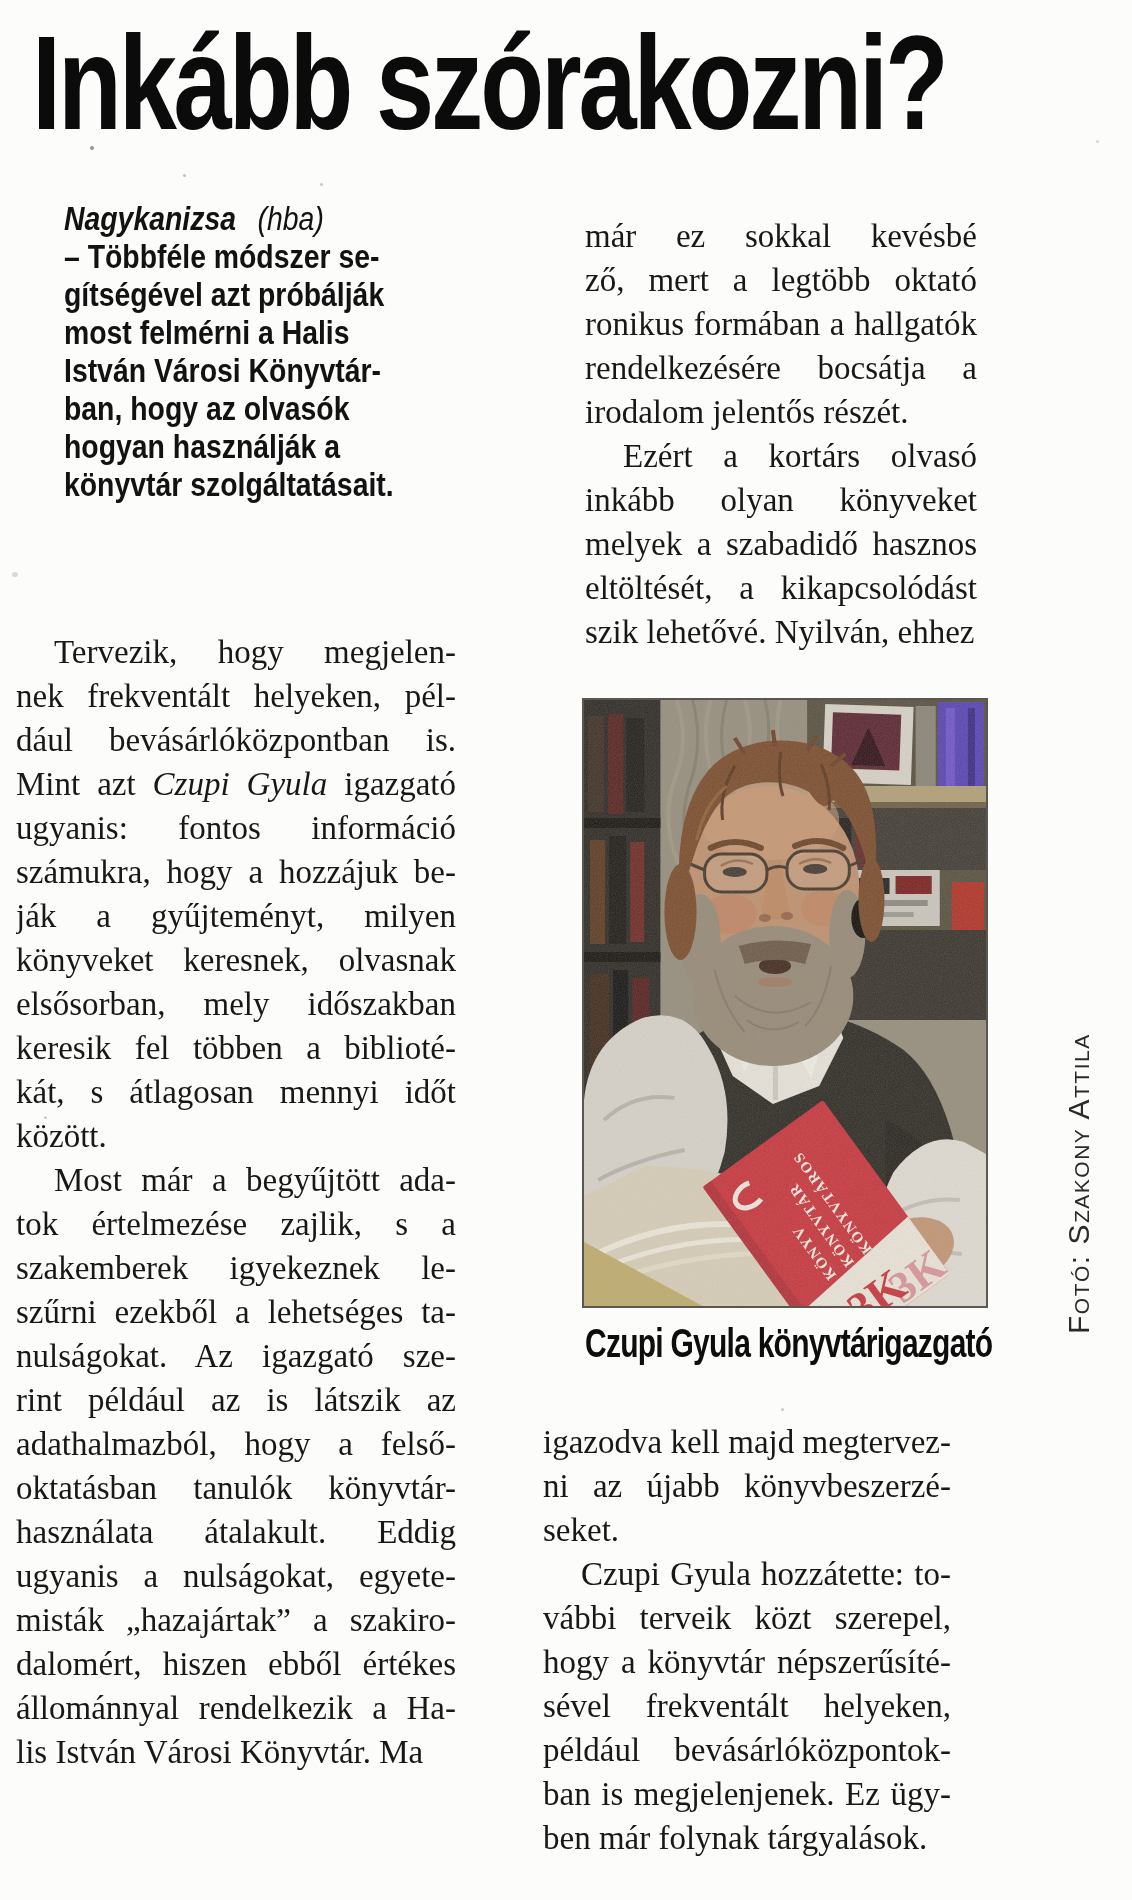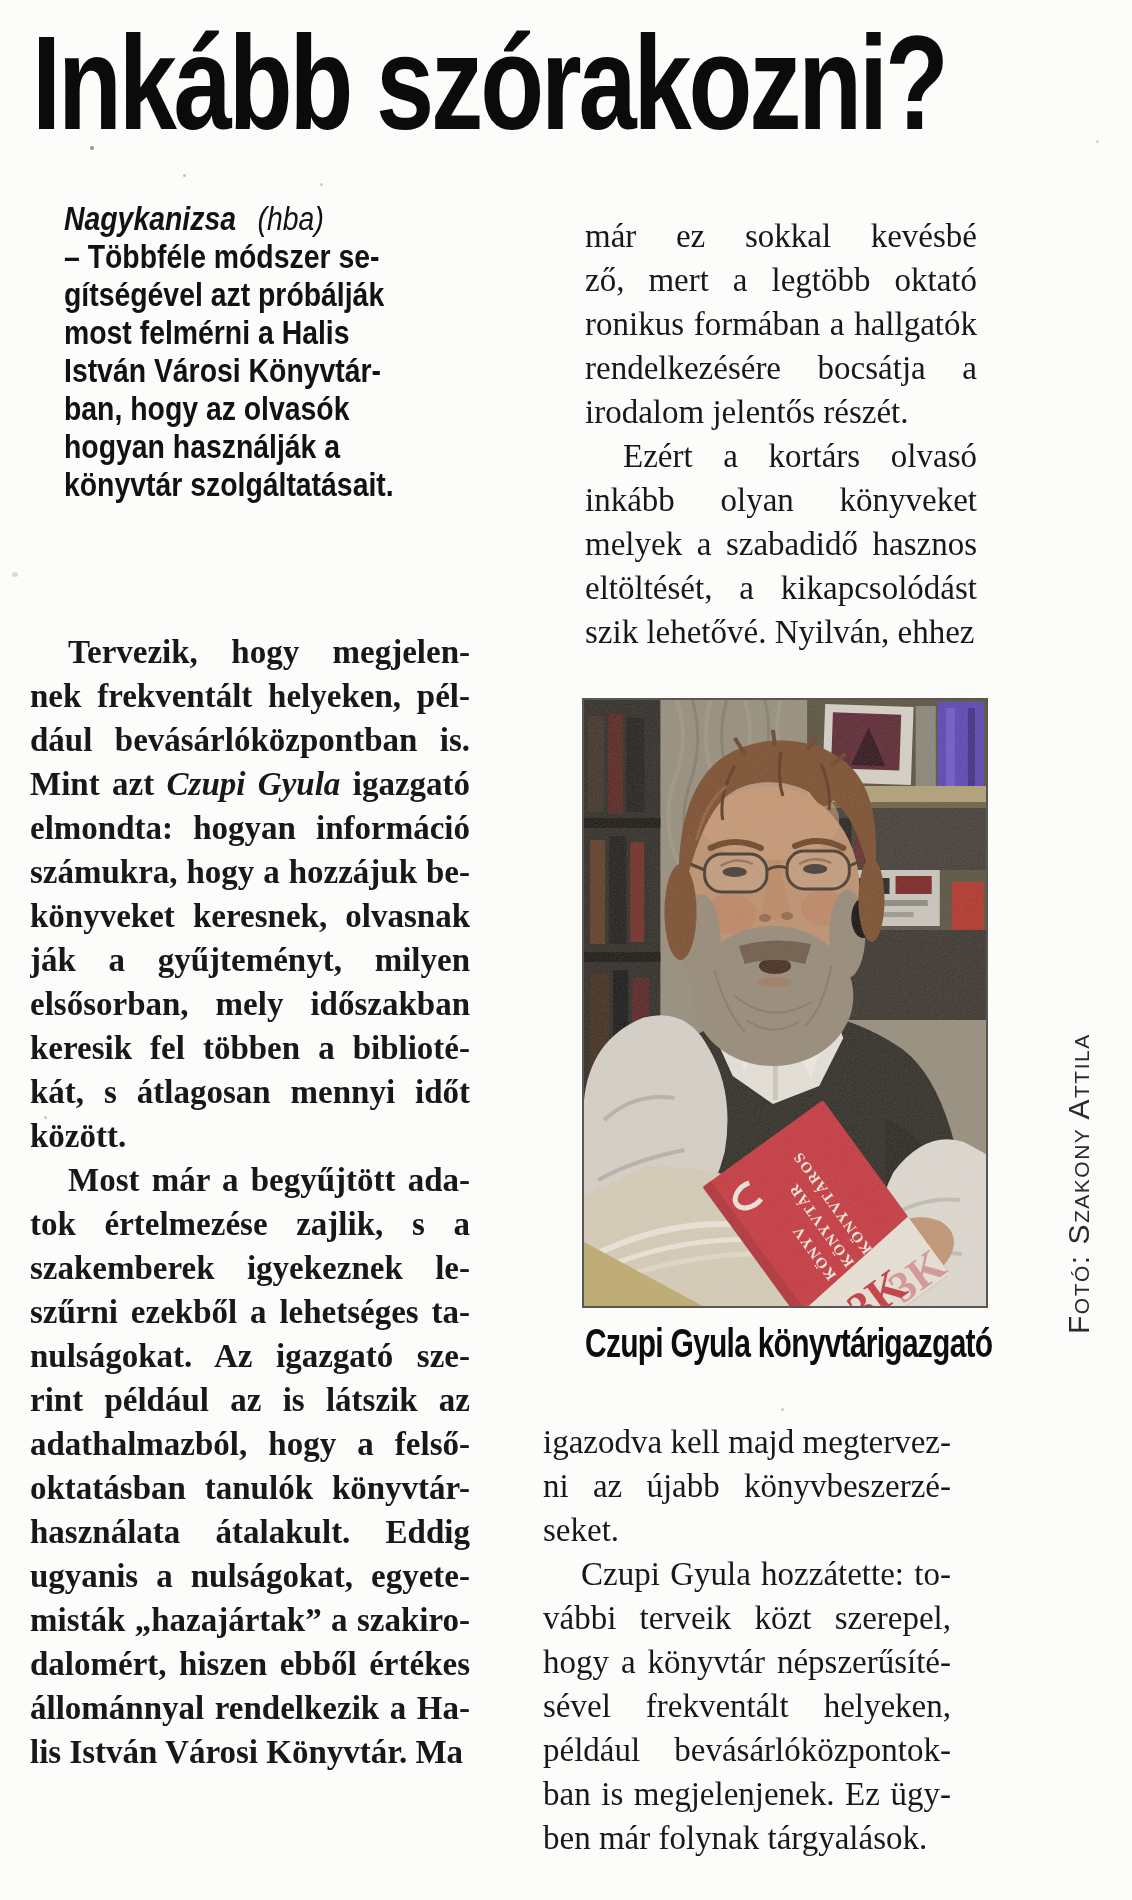--- a/index.html
+++ b/index.html
@@ -34,21 +34,21 @@
   
   .body-col{position:absolute;font-size:33px;color:#181818;}
   .body-col .para{margin:0;}
   .body-col .line{
     height:44px;line-height:44px;overflow:hidden;
     text-align:justify;text-align-last:justify;
   }
   .body-col .line.last{text-align:center;text-align-last:left;}
   .body-col .para.indent .line:first-child{text-indent:38px;}
   .body-col i{font-style:italic;}
-  #body-left{left:30px;top:630px;width:440px;font-weight:bold;}
+  #body-left{left:16px;top:630px;width:440px;}
   #body-right-top{left:585px;top:214px;width:392px;}
   #body-right-bottom{left:543px;top:1420px;width:408px;}
 
   
   .photo{
     position:absolute;left:582px;top:698px;width:406px;height:610px;
     border:2px solid #59574f;box-sizing:border-box;background:#8c8577;
   }
   .photo svg{display:block;width:100%;height:100%;}
 
@@ -93,24 +93,24 @@
         </div>
       </div>
   </div>
 
   <div id="body-left" class="body-col">
       <div class="para indent">
         <div class="line">Tervezik, hogy megjelen-</div>
         <div class="line">nek frekventált helyeken, pél-</div>
         <div class="line">dául bevásárlóközpontban is.</div>
         <div class="line">Mint azt <i>Czupi Gyula</i> igazgató</div>
-        <div class="line">elmondta: hogyan információ</div>
+        <div class="line">ugyanis: fontos információ</div>
         <div class="line">számukra, hogy a hozzájuk be-</div>
+        <div class="line">ják a gyűjteményt, milyen</div>
         <div class="line">könyveket keresnek, olvasnak</div>
-        <div class="line">ják a gyűjteményt, milyen</div>
         <div class="line">elsősorban, mely időszakban</div>
         <div class="line">keresik fel többen a biblioté-</div>
         <div class="line">kát, s átlagosan mennyi időt</div>
         <div class="line last">között.</div>
       </div>
       <div class="para indent">
         <div class="line">Most már a begyűjtött ada-</div>
         <div class="line">tok értelmezése zajlik, s a</div>
         <div class="line">szakemberek igyekeznek le-</div>
         <div class="line">szűrni ezekből a lehetséges ta-</div>

